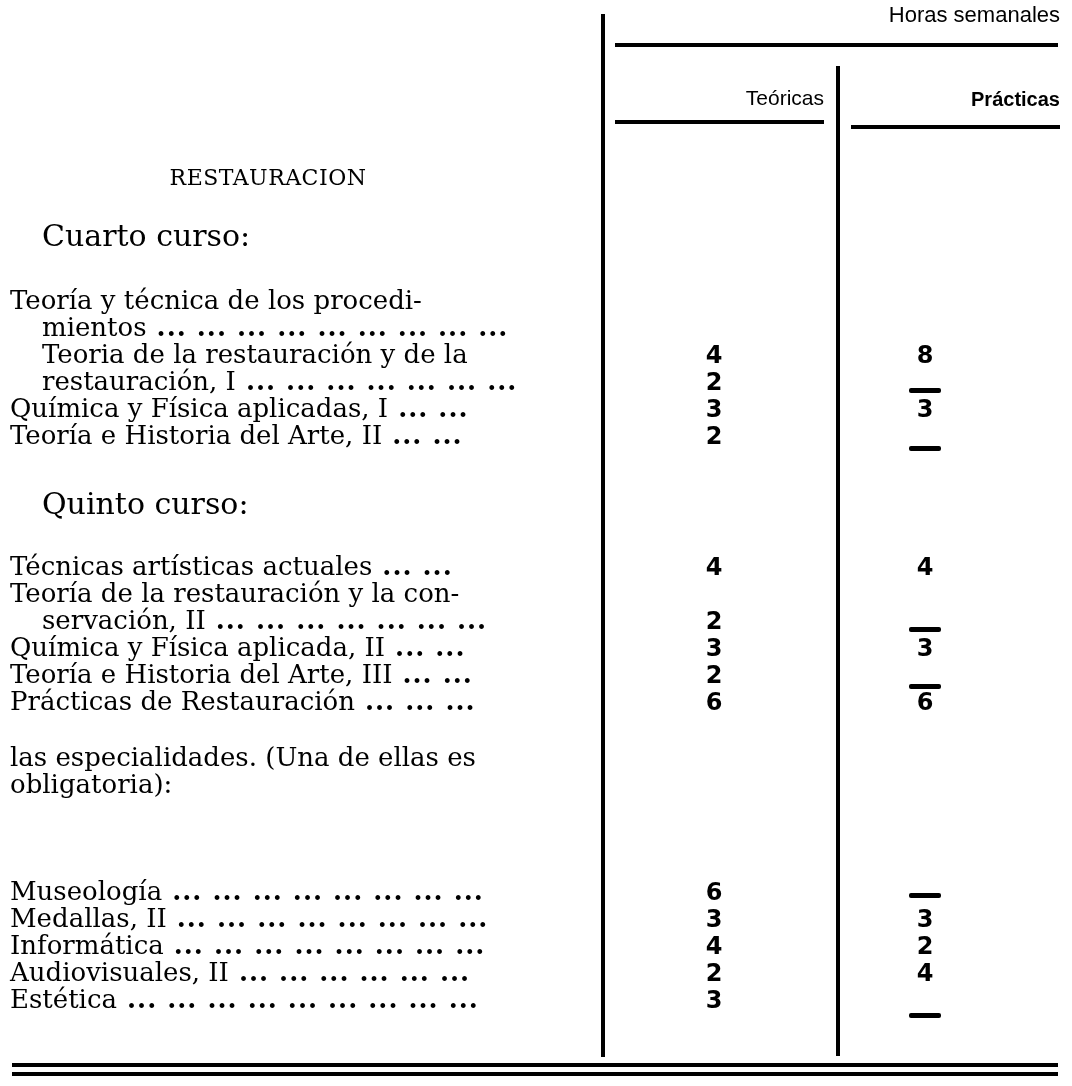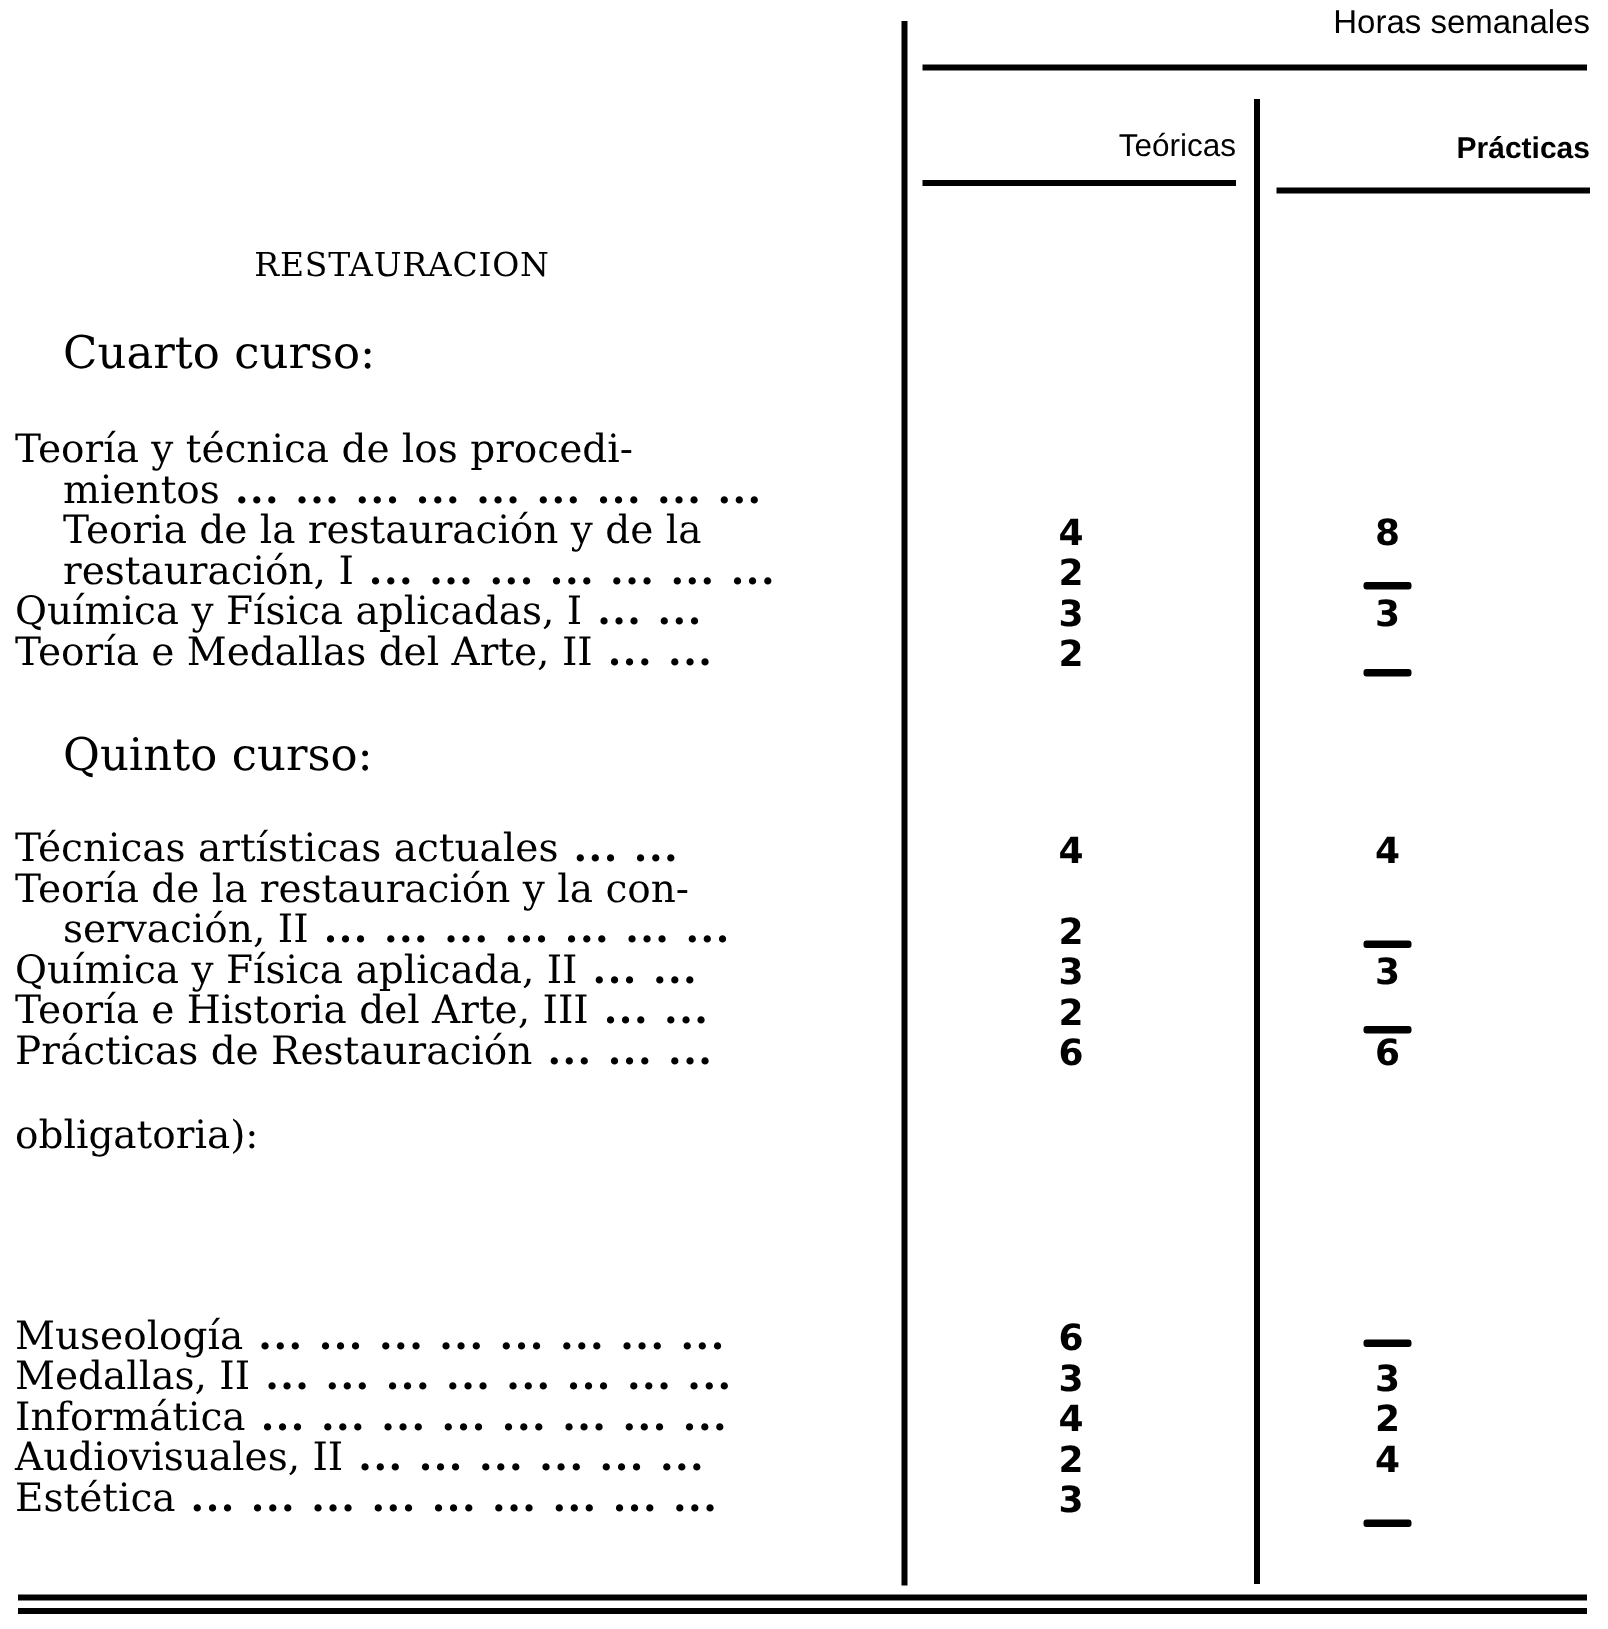--- a/index.html
+++ b/index.html
@@ -39,21 +39,21 @@
 
 <div class="section-title">RESTAURACION</div>
 
 <div class="heading" style="top:218px;">Cuarto curso:</div>
 
 <div class="row" style="top:287px;"><span class="label">Teoría y técnica de los procedi-</span><span class="dots"></span></div>
 <div class="row indent" style="top:314px;"><span class="label">mientos</span><span class="dots"> ... ... ... ... ... ... ... ... ...</span></div>
 <div class="row indent" style="top:341px;"><span class="label">Teoria de la restauración y de la</span><span class="dots"></span></div>
 <div class="row indent" style="top:368px;"><span class="label">restauración, I</span><span class="dots"> ... ... ... ... ... ... ...</span></div>
 <div class="row" style="top:395px;"><span class="label">Química y Física aplicadas, I</span><span class="dots"> ... ...</span></div>
-<div class="row" style="top:422px;"><span class="label">Teoría e Medallas del Arte, II</span><span class="dots"> ... ...</span></div>
+<div class="row" style="top:422px;"><span class="label">Teoría e Historia del Arte, II</span><span class="dots"> ... ...</span></div>
 
 <div class="num t" style="top:342px;">4</div>
 <div class="num t" style="top:369px;">2</div>
 <div class="num t" style="top:396px;">3</div>
 <div class="num t" style="top:423px;">2</div>
 
 <div class="num p" style="top:342px;">8</div>
 <div class="dash" style="top:388px;"></div>
 <div class="num p" style="top:396px;">3</div>
 <div class="dash" style="top:446px;"></div>
@@ -73,20 +73,21 @@
 <div class="num t" style="top:662px;">2</div>
 <div class="num t" style="top:689px;">6</div>
 
 <div class="num p" style="top:554px;">4</div>
 <div class="dash" style="top:627px;"></div>
 <div class="num p" style="top:635px;">3</div>
 <div class="dash" style="top:684px;"></div>
 <div class="num p" style="top:689px;">6</div>
 
 <div class="para" style="top:744px;">
+  <div>las especialidades. (Una de ellas es</div>
   <div>obligatoria):</div>
 </div>
 
 <div class="row" style="top:878px;"><span class="label">Museología</span><span class="dots"> ... ... ... ... ... ... ... ...</span></div>
 <div class="row" style="top:905px;"><span class="label">Medallas, II</span><span class="dots"> ... ... ... ... ... ... ... ...</span></div>
 <div class="row" style="top:932px;"><span class="label">Informática</span><span class="dots"> ... ... ... ... ... ... ... ...</span></div>
 <div class="row" style="top:959px;"><span class="label">Audiovisuales, II</span><span class="dots"> ... ... ... ... ... ...</span></div>
 <div class="row" style="top:986px;"><span class="label">Estética</span><span class="dots"> ... ... ... ... ... ... ... ... ...</span></div>
 
 <div class="num t" style="top:879px;">6</div>

